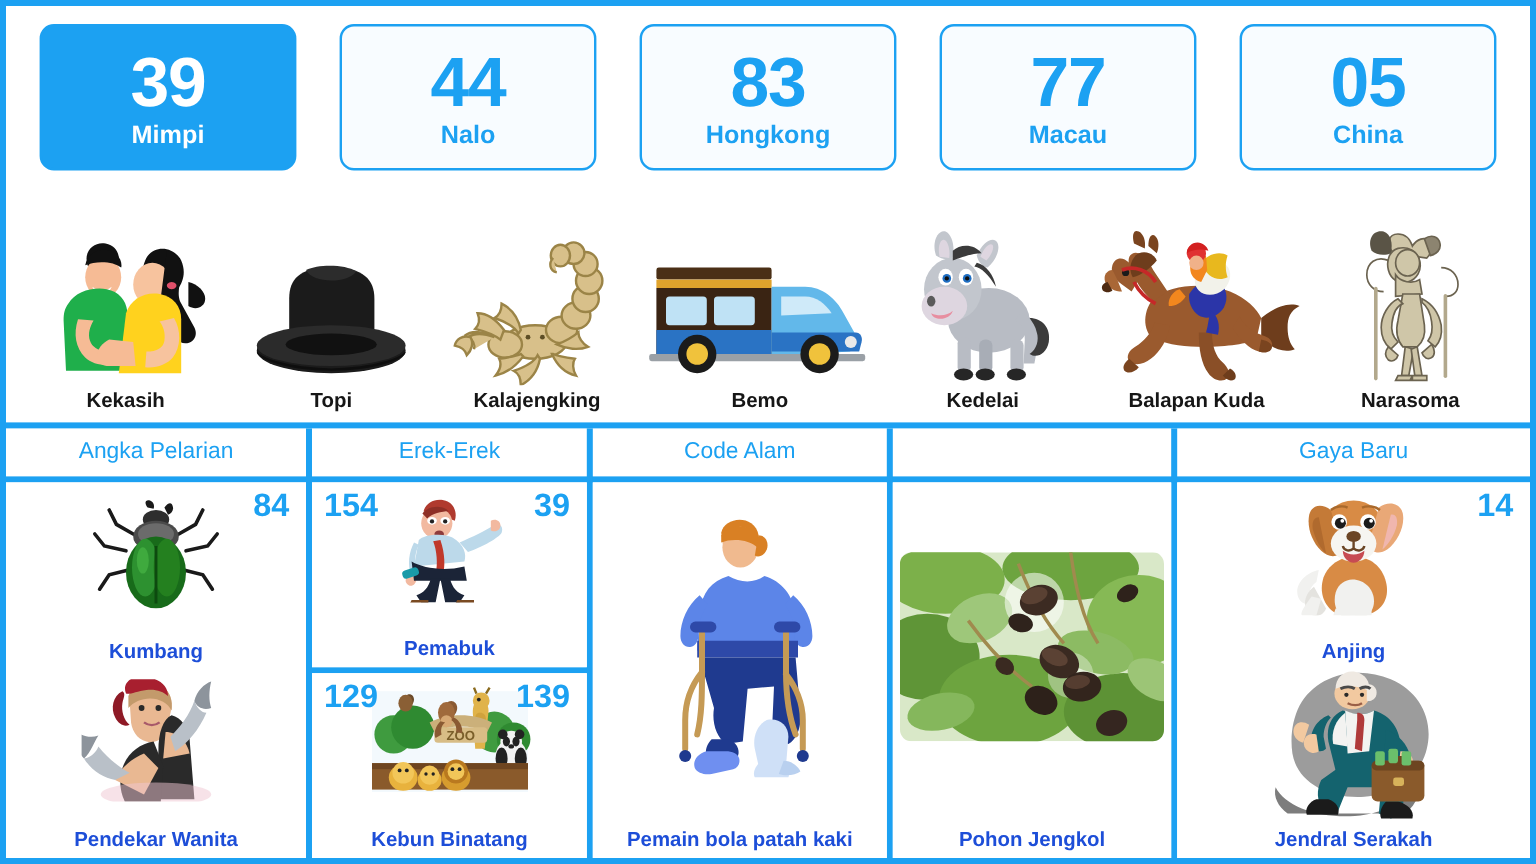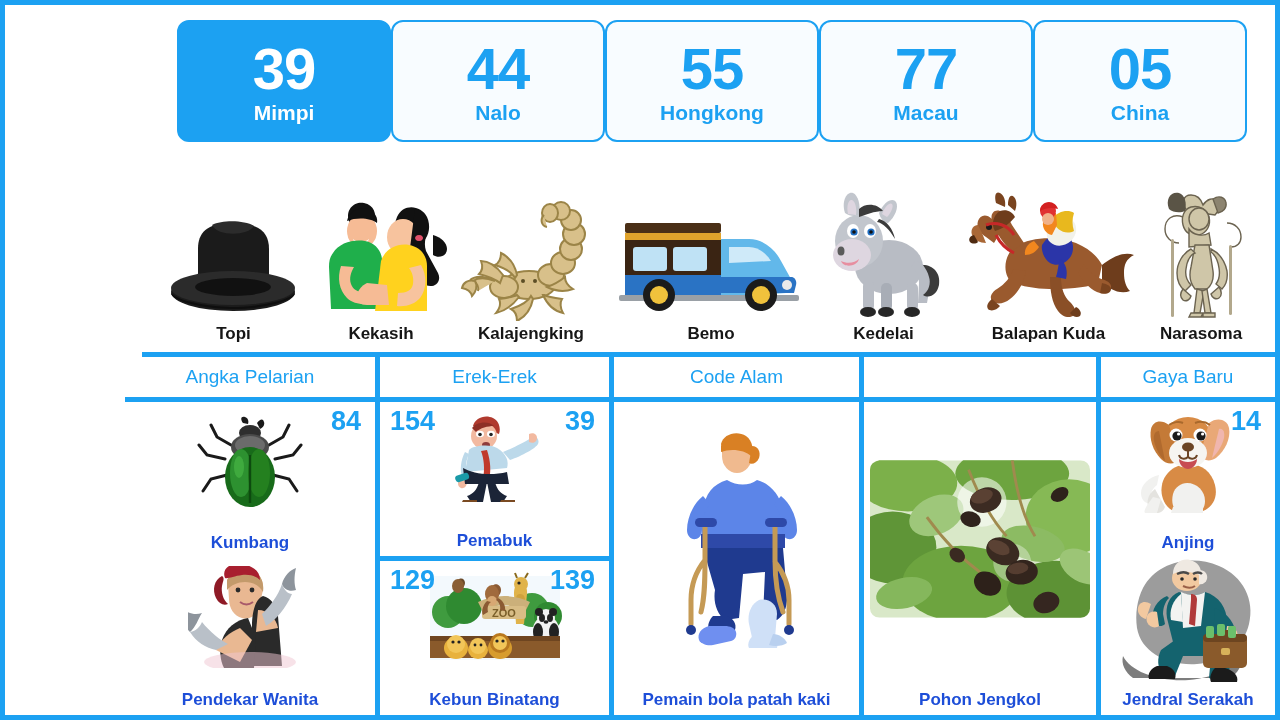--- a/index.html
+++ b/index.html
@@ -8,21 +8,20 @@
     background: #ffffff;
     font-family: "Liberation Sans", sans-serif;
     overflow: hidden;
   }
   #app {
     width: 1280px; height: 720px;
     border: 5px solid #1ca1f2;
     background: #ffffff;
     display: flex; flex-direction: column;
     position: relative;
-    align-items: flex-end;
   }
 
   
   .results-row {
     height: 152px;
     flex: 0 0 152px;
     display: flex;
     align-items: center;
     justify-content: space-between;
     padding: 0 28px;
@@ -167,51 +166,36 @@
       <div class="result-num">39</div>
       <div class="result-label">Mimpi</div>
     </div>
 
     <div class="result-card">
       <div class="result-num">44</div>
       <div class="result-label">Nalo</div>
     </div>
 
     <div class="result-card">
-      <div class="result-num">55</div>
+      <div class="result-num">83</div>
       <div class="result-label">Hongkong</div>
     </div>
 
     <div class="result-card">
       <div class="result-num">77</div>
       <div class="result-label">Macau</div>
     </div>
 
     <div class="result-card">
       <div class="result-num">05</div>
       <div class="result-label">China</div>
     </div>
   </div>
 
   <div class="symbols-row">
-
-    <div class="symbol-cell">
-      <div class="symbol-art">
-        <svg class="art-svg" width="155" height="120" viewBox="0 0 155 120">
-          <path d="M42 88V48c0-16 8-26 35-26s36 10 36 26v40z" fill="#1b1b1b"></path>
-          <path d="M56 24c10-5 32-5 42 1-6 10-36 11-42-1z" fill="#2c2c2c"></path>
-          <rect x="42" y="74" width="71" height="13" fill="#d7d7d7"></rect>
-          <ellipse cx="77" cy="91" rx="62" ry="19" fill="#1b1b1b"></ellipse>
-          <ellipse cx="77" cy="87" rx="62" ry="17" fill="#2b2b2b"></ellipse>
-          <ellipse cx="77" cy="86" rx="38" ry="9" fill="#111"></ellipse>
-          <path d="M15 92c10 10 45 14 62 14s52-4 62-14c1 6-25 16-62 16S14 98 15 92z" fill="#0e0e0e"></path>
-        </svg>
-      </div>
-      <div class="symbol-name">Topi</div>
-    </div>
 
     <div class="symbol-cell">
       <div class="symbol-art">
         <svg class="art-svg" width="140" height="130" viewBox="0 0 140 130">
           <path d="M38 30c-4-12 6-20 15-18 10 2 13 11 10 19-2 6-8 9-13 8-5-1-10-4-12-9z" fill="#111"></path>
           <ellipse cx="51" cy="40" rx="15" ry="17" fill="#f6bb95"></ellipse>
           <path d="M36 30c2-10 12-15 21-12 8 3 10 10 9 14-6-5-20-6-30-2z" fill="#111"></path>
           <path d="M42 48c4 4 12 4 16 0-1 6-14 7-16 0z" fill="#fff"></path>
           <path d="M22 62c6-10 20-14 32-12 10 2 16 9 17 18l2 50H20l-2-42c0-6 1-10 4-14z" fill="#1faf4b"></path>
           <path d="M30 75c-4 12-2 24 6 32 5 5 14 7 22 6l-2-12c-8 1-14-2-16-8-2-6 0-12 3-17z" fill="#f6bb95"></path>
@@ -220,20 +204,35 @@
           <path d="M104 18c10 2 14 12 12 22-2 9-3 14-1 20l12 22c3 6 0 12-6 13-7 1-12-5-14-12l-8-26z" fill="#111"></path>
           <path d="M100 58c2 2 6 2 8 0 0 4-7 5-8 0z" fill="#e0506a"></path>
           <path d="M108 50a4 3 0 1 1 .1 0z" fill="#e0506a"></path>
           <path d="M70 70c4-12 16-18 28-16 11 2 18 10 18 21v45H64z" fill="#ffd21e"></path>
           <path d="M110 74c6 10 6 24-1 33-5 6-14 9-23 8l1-13c9 0 14-3 15-9 1-7-1-12-4-16z" fill="#f7c39e"></path>
           <path d="M56 92c-6 3-10 8-10 14 0 5 4 8 10 8h22l-2-20z" fill="#f6bb95"></path>
           <path d="M122 44c8 2 14 8 14 14 0 7-8 10-14 6z" fill="#111"></path>
         </svg>
       </div>
       <div class="symbol-name">Kekasih</div>
+    </div>
+
+    <div class="symbol-cell">
+      <div class="symbol-art">
+        <svg class="art-svg" width="155" height="120" viewBox="0 0 155 120">
+          <path d="M42 88V48c0-16 8-26 35-26s36 10 36 26v40z" fill="#1b1b1b"></path>
+          <path d="M56 24c10-5 32-5 42 1-6 10-36 11-42-1z" fill="#2c2c2c"></path>
+          <rect x="42" y="74" width="71" height="13" fill="#d7d7d7"></rect>
+          <ellipse cx="77" cy="91" rx="62" ry="19" fill="#1b1b1b"></ellipse>
+          <ellipse cx="77" cy="87" rx="62" ry="17" fill="#2b2b2b"></ellipse>
+          <ellipse cx="77" cy="86" rx="38" ry="9" fill="#111"></ellipse>
+          <path d="M15 92c10 10 45 14 62 14s52-4 62-14c1 6-25 16-62 16S14 98 15 92z" fill="#0e0e0e"></path>
+        </svg>
+      </div>
+      <div class="symbol-name">Topi</div>
     </div>
 
     <div class="symbol-cell">
       <div class="symbol-art">
         <svg class="art-svg" width="160" height="132" viewBox="0 0 160 132">
           <g fill="#d8c08a" stroke="#9b8447" stroke-width="2">
             <ellipse cx="78" cy="96" rx="26" ry="14"></ellipse>
             <ellipse cx="100" cy="86" rx="13" ry="11"></ellipse>
             <ellipse cx="112" cy="74" rx="12" ry="11"></ellipse>
             <ellipse cx="120" cy="60" rx="11" ry="11"></ellipse>

